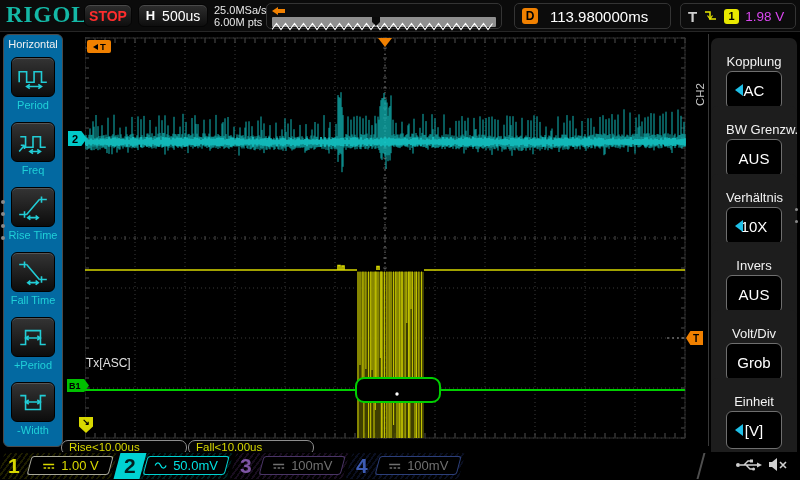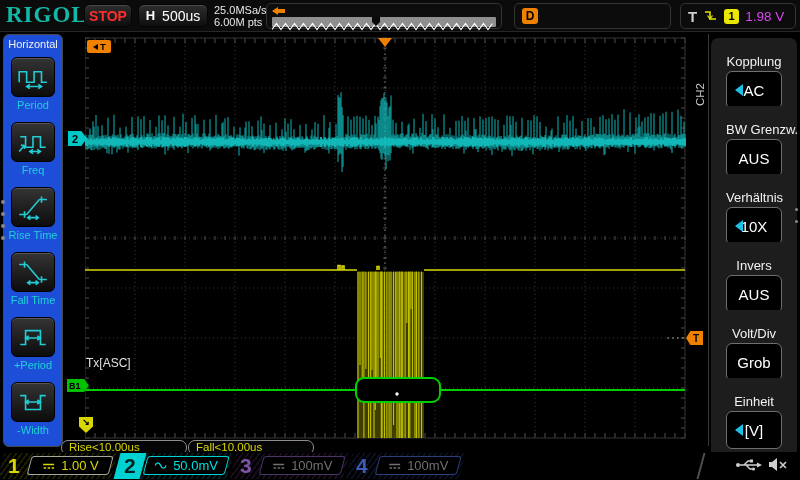--- a/index.html
+++ b/index.html
@@ -21,21 +21,21 @@
   #tl-marker{left:100px;top:0;width:8px;height:9px;background:#0a0a0a;clip-path:polygon(0 0,100% 0,100% 55%,50% 100%,0 55%);position:absolute;}
   #dbox{left:514px;top:3px;width:157px;height:26px;background:#0c0c0c;border:1px solid #343434;border-radius:5px;display:flex;align-items:center;padding-left:7px;gap:12px;}
   .dbadge{width:16px;height:16px;background:#f08000;border-radius:3px;color:#000;font-weight:bold;font-size:12px;display:flex;align-items:center;justify-content:center;}
   #dbox .dv{color:#fff;font-size:15px;}
   #tbox{left:680px;top:3px;width:116px;height:26px;background:#0c0c0c;border:1px solid #343434;border-radius:5px;display:flex;align-items:center;padding-left:7px;gap:6px;}
   #tbox .tl{color:#cfcfcf;font-weight:bold;font-size:15px;}
   .tbadge{width:15px;height:15px;background:#e8e800;border-radius:3px;color:#000;font-weight:bold;font-size:11px;display:flex;align-items:center;justify-content:center;}
   #tbox .tv{color:#d946ef;font-size:13.5px;}
 
   
-  #leftpanel{left:3px;top:34px;width:60px;height:413px;background:#1d4ed8;border:1px solid #4a4a4a;border-radius:6px;}
+  #leftpanel{left:3px;top:34px;width:60px;height:413px;background:#0369a1;border:1px solid #4a4a4a;border-radius:6px;}
   #lm-title{left:0;top:3px;width:58px;text-align:center;color:#f0f0f0;font-size:11px;position:absolute;}
   .lm-item{position:absolute;left:0;width:58px;text-align:center;}
   .lm-btn{width:44px;height:40px;margin:0 auto;border-radius:6px;background:linear-gradient(#343434,#0c0c0c);border:1px solid #000;box-shadow:inset 0 1px 0 #565656;display:flex;align-items:center;justify-content:center;}
   .lm-label{margin-top:2px;color:#1fd0d8;font-size:11px;}
   .lm-btn svg{stroke:#22ccd5;fill:none;stroke-width:1.5;}
   .pgdot{position:absolute;left:1px;width:4px;height:4px;border-radius:50%;background:#8a8a8a;}
 
   
   #rightline{left:708px;top:34px;width:1px;height:412px;background:#383838;}
   #ch2label{left:694px;top:106px;width:40px;color:#c8c8c8;font-size:11.5px;transform:rotate(-90deg);transform-origin:0 0;}
@@ -131,20 +131,21 @@
   </svg>
   <div id="tl-bar">
     <svg width="224" height="10">
         <polyline id="tl-zig" fill="none" stroke="#fff" stroke-width="1.1" points="0.0,8.5 4.5,2.5 9.0,8.5 13.5,2.5 18.0,8.5 22.5,2.5 27.0,8.5 31.5,2.5 36.0,8.5 40.5,2.5 45.0,8.5 49.5,2.5 54.0,8.5 58.5,2.5 63.0,8.5 67.5,2.5 72.0,8.5 76.5,2.5 81.0,8.5 85.5,2.5 90.0,8.5 94.5,2.5 99.0,8.5 103.5,2.5 108.0,8.5 112.5,2.5 117.0,8.5 121.5,2.5 126.0,8.5 130.5,2.5 135.0,8.5 139.5,2.5 144.0,8.5 148.5,2.5 153.0,8.5 157.5,2.5 162.0,8.5 166.5,2.5 171.0,8.5 175.5,2.5 180.0,8.5 184.5,2.5 189.0,8.5 193.5,2.5 198.0,8.5 202.5,2.5 207.0,8.5 211.5,2.5 216.0,8.5 220.5,2.5"></polyline>
       </svg>
     <div id="tl-marker"></div>
   </div>
 </div>
 <div class="abs" id="dbox">
   <span class="dbadge">D</span>
+  <span class="dv">113.980000ms</span>
 </div>
 <div class="abs" id="tbox">
   <span class="tl">T</span>
   <svg width="15" height="14">
     <path d="M2 3H7V10H13" stroke="#e8e800" stroke-width="1.5" fill="none"></path>
     <path d="M4.5 6.5L7 10L9.5 6.5" stroke="#e8e800" stroke-width="1.2" fill="none"></path>
   </svg>
   <span class="tbadge">1</span>
   <span class="tv">1.98 V</span>
 </div>

